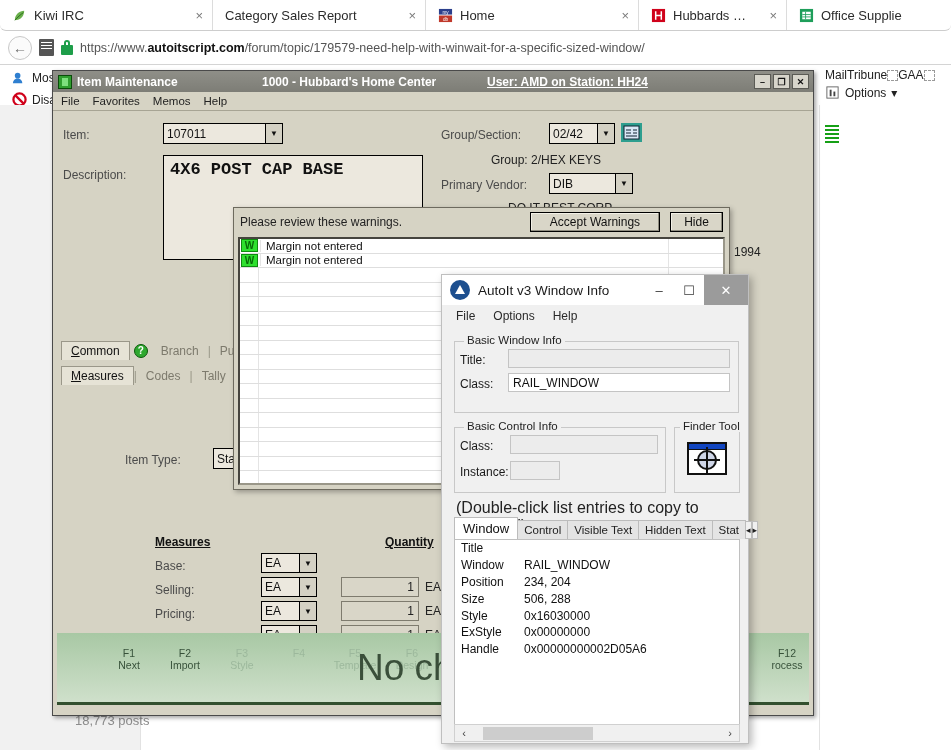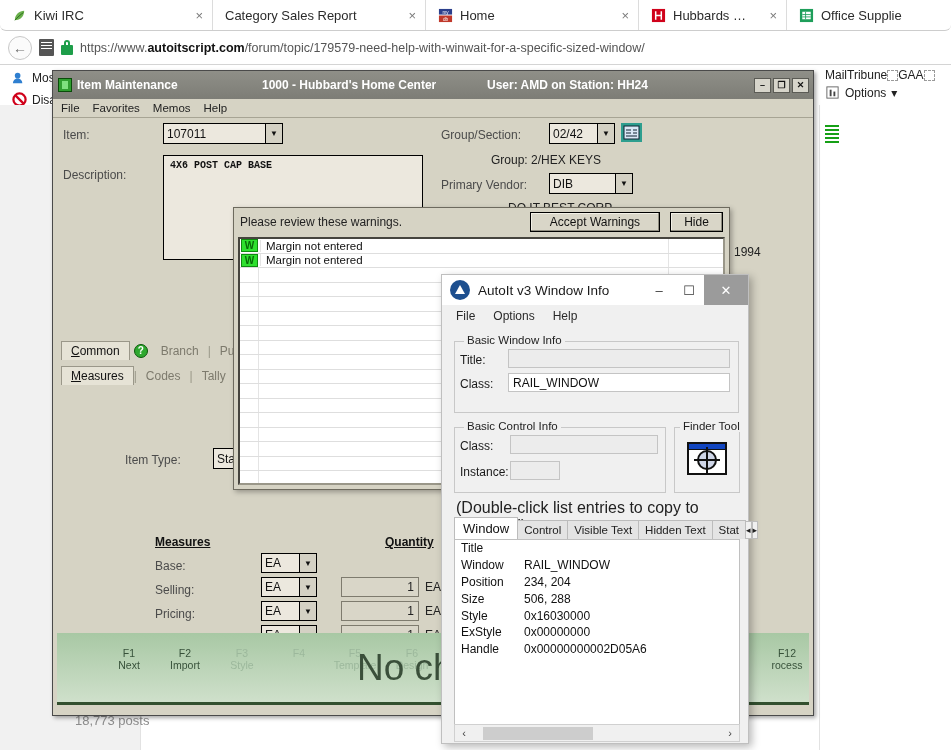--- a/index.html
+++ b/index.html
@@ -76,32 +76,32 @@
   .rightpanel { position:absolute; left:821px; top:0; width:130px; height:645px; background:#fff; }
 
   
   #itemwin {
     position:absolute; left:52px; top:70px; width:762px; height:646px;
     background:#d6d3c4;
     border:1px solid #4a4a4a;
     box-shadow: 2px 2px 4px rgba(0,0,0,.35);
   }
   .imtitle {
-    height:28px; background:linear-gradient(#8f8f88,#7d7d76);
+    height:21px; background:linear-gradient(#8f8f88,#7d7d76);
     display:flex; align-items:center; color:#fff; font-weight:bold;
     font-size:12px; padding:0 2px;
   }
   .imtitle .appicon {
     width:14px; height:14px; margin:0 5px 0 3px;
     background:#2f9e2f; border:1px solid #0a4c0a; position:relative;
   }
   .imtitle .appicon:after{content:"";position:absolute;left:3px;top:2px;width:6px;height:8px;background:#7ee07e;}
   .imtitle .t1 { width:185px; }
   .imtitle .t2 { width:225px; text-align:left; }
-  .imtitle .t3 { flex:1; }
+  .imtitle .t3 { flex:1;text-decoration:underline; }
   .winbtns { display:flex; gap:2px; padding-right:2px; }
   .wbtn {
     width:17px; height:15px; background:#d7d5cb; border:1px solid #5b5b55;
     color:#111; font-size:9px; display:flex; align-items:center; justify-content:center;
     font-weight:bold;
   }
   .immenu {
     height:19px; background:#d6d3c4; border-bottom:1px solid #a7a494;
     display:flex; align-items:center; gap:13px; padding-left:8px;
     font-size:11.5px; color:#222;
@@ -378,21 +378,21 @@
 
   <div class="imclient">
 
     <span class="lbl" style="left:10px;top:17px">Item:</span>
     <div class="combo" style="left:110px;top:12px;width:120px;height:21px">
       <span class="cv">107011</span>
       <span class="arw">▼</span>
     </div>
 
     <span class="lbl" style="left:10px;top:57px">Description:</span>
-    <div class="fld" style="left:110px;top:44px;width:260px;height:105px;align-items:flex-start;padding-top:4px;padding-left:6px;font-family:'Liberation Mono',monospace;font-size:10px;font-weight:bold">
+    <div class="fld" style="left:110px;top:44px;width:260px;height:105px;align-items:flex-start;padding-top:4px;padding-left:6px;font-family:'Liberation Mono',monospace;font-size:17px;font-weight:bold">
       <span>4X6 POST CAP BASE</span>
     </div>
 
     <span class="lbl" style="left:388px;top:17px">Group/Section:</span>
     <div class="combo" style="left:496px;top:12px;width:66px;height:21px">
       <span class="cv">02/42</span>
       <span class="arw">▼</span>
     </div>
     <svg style="position:absolute;left:568px;top:12px" width="21" height="19">
       <rect x="0" y="0" width="21" height="19" fill="#2e9e8f"></rect>

